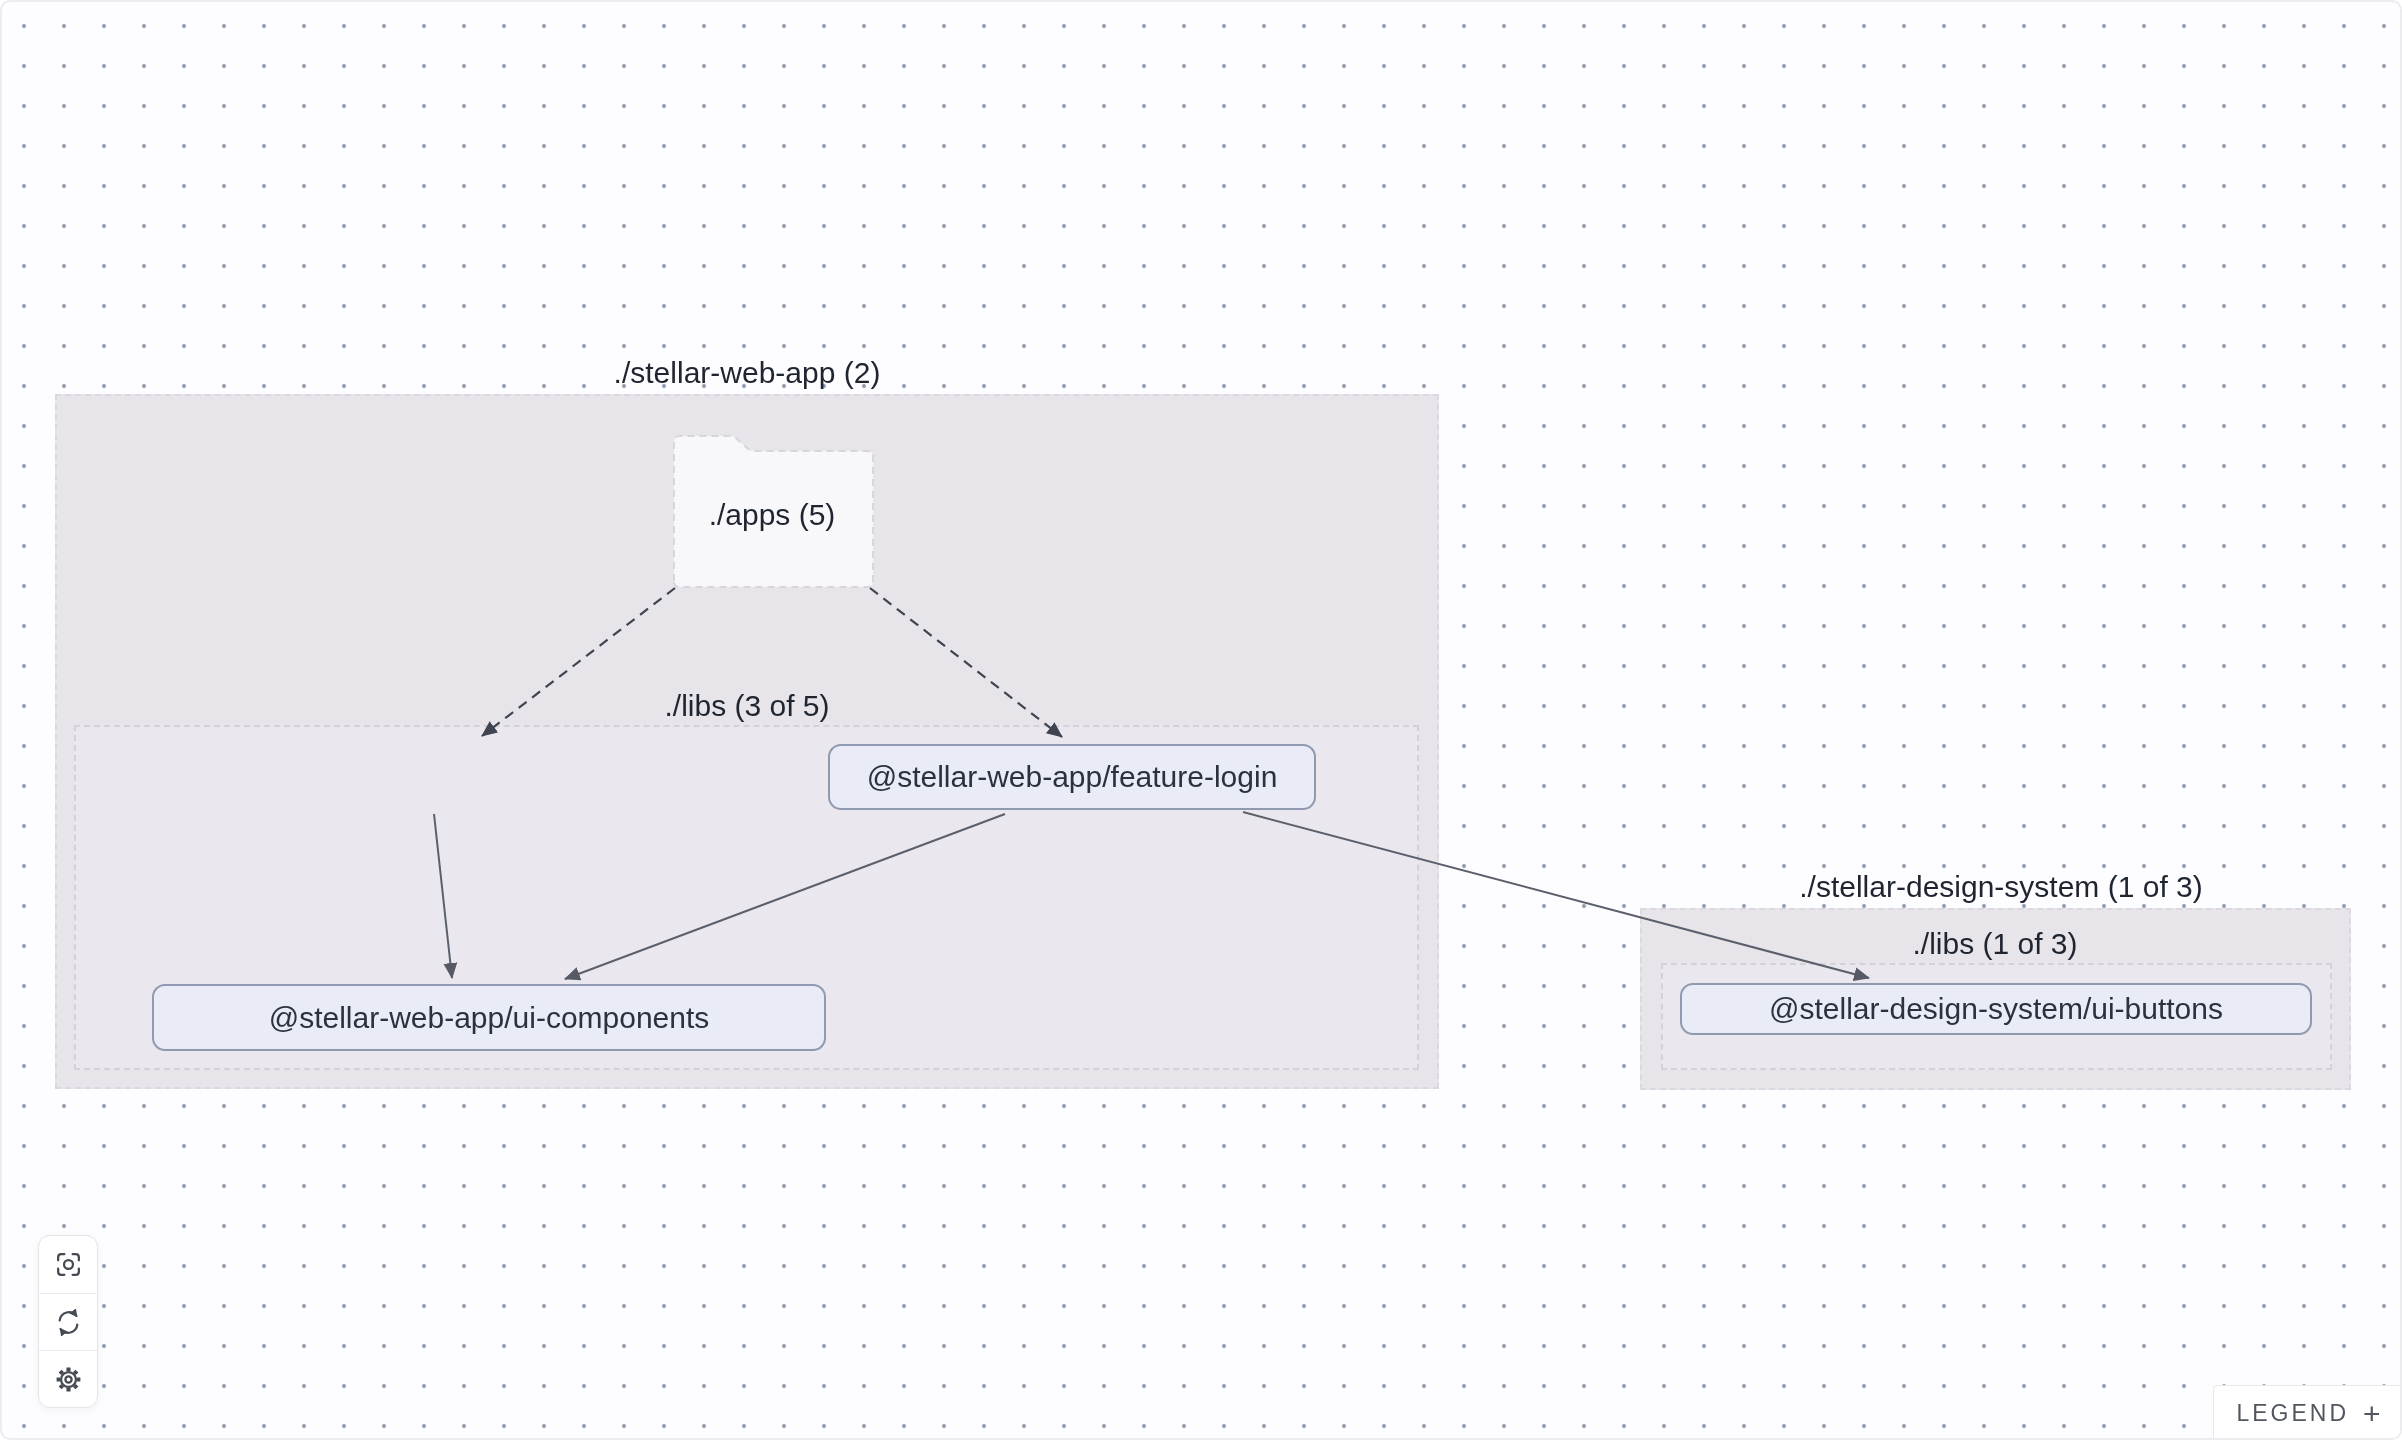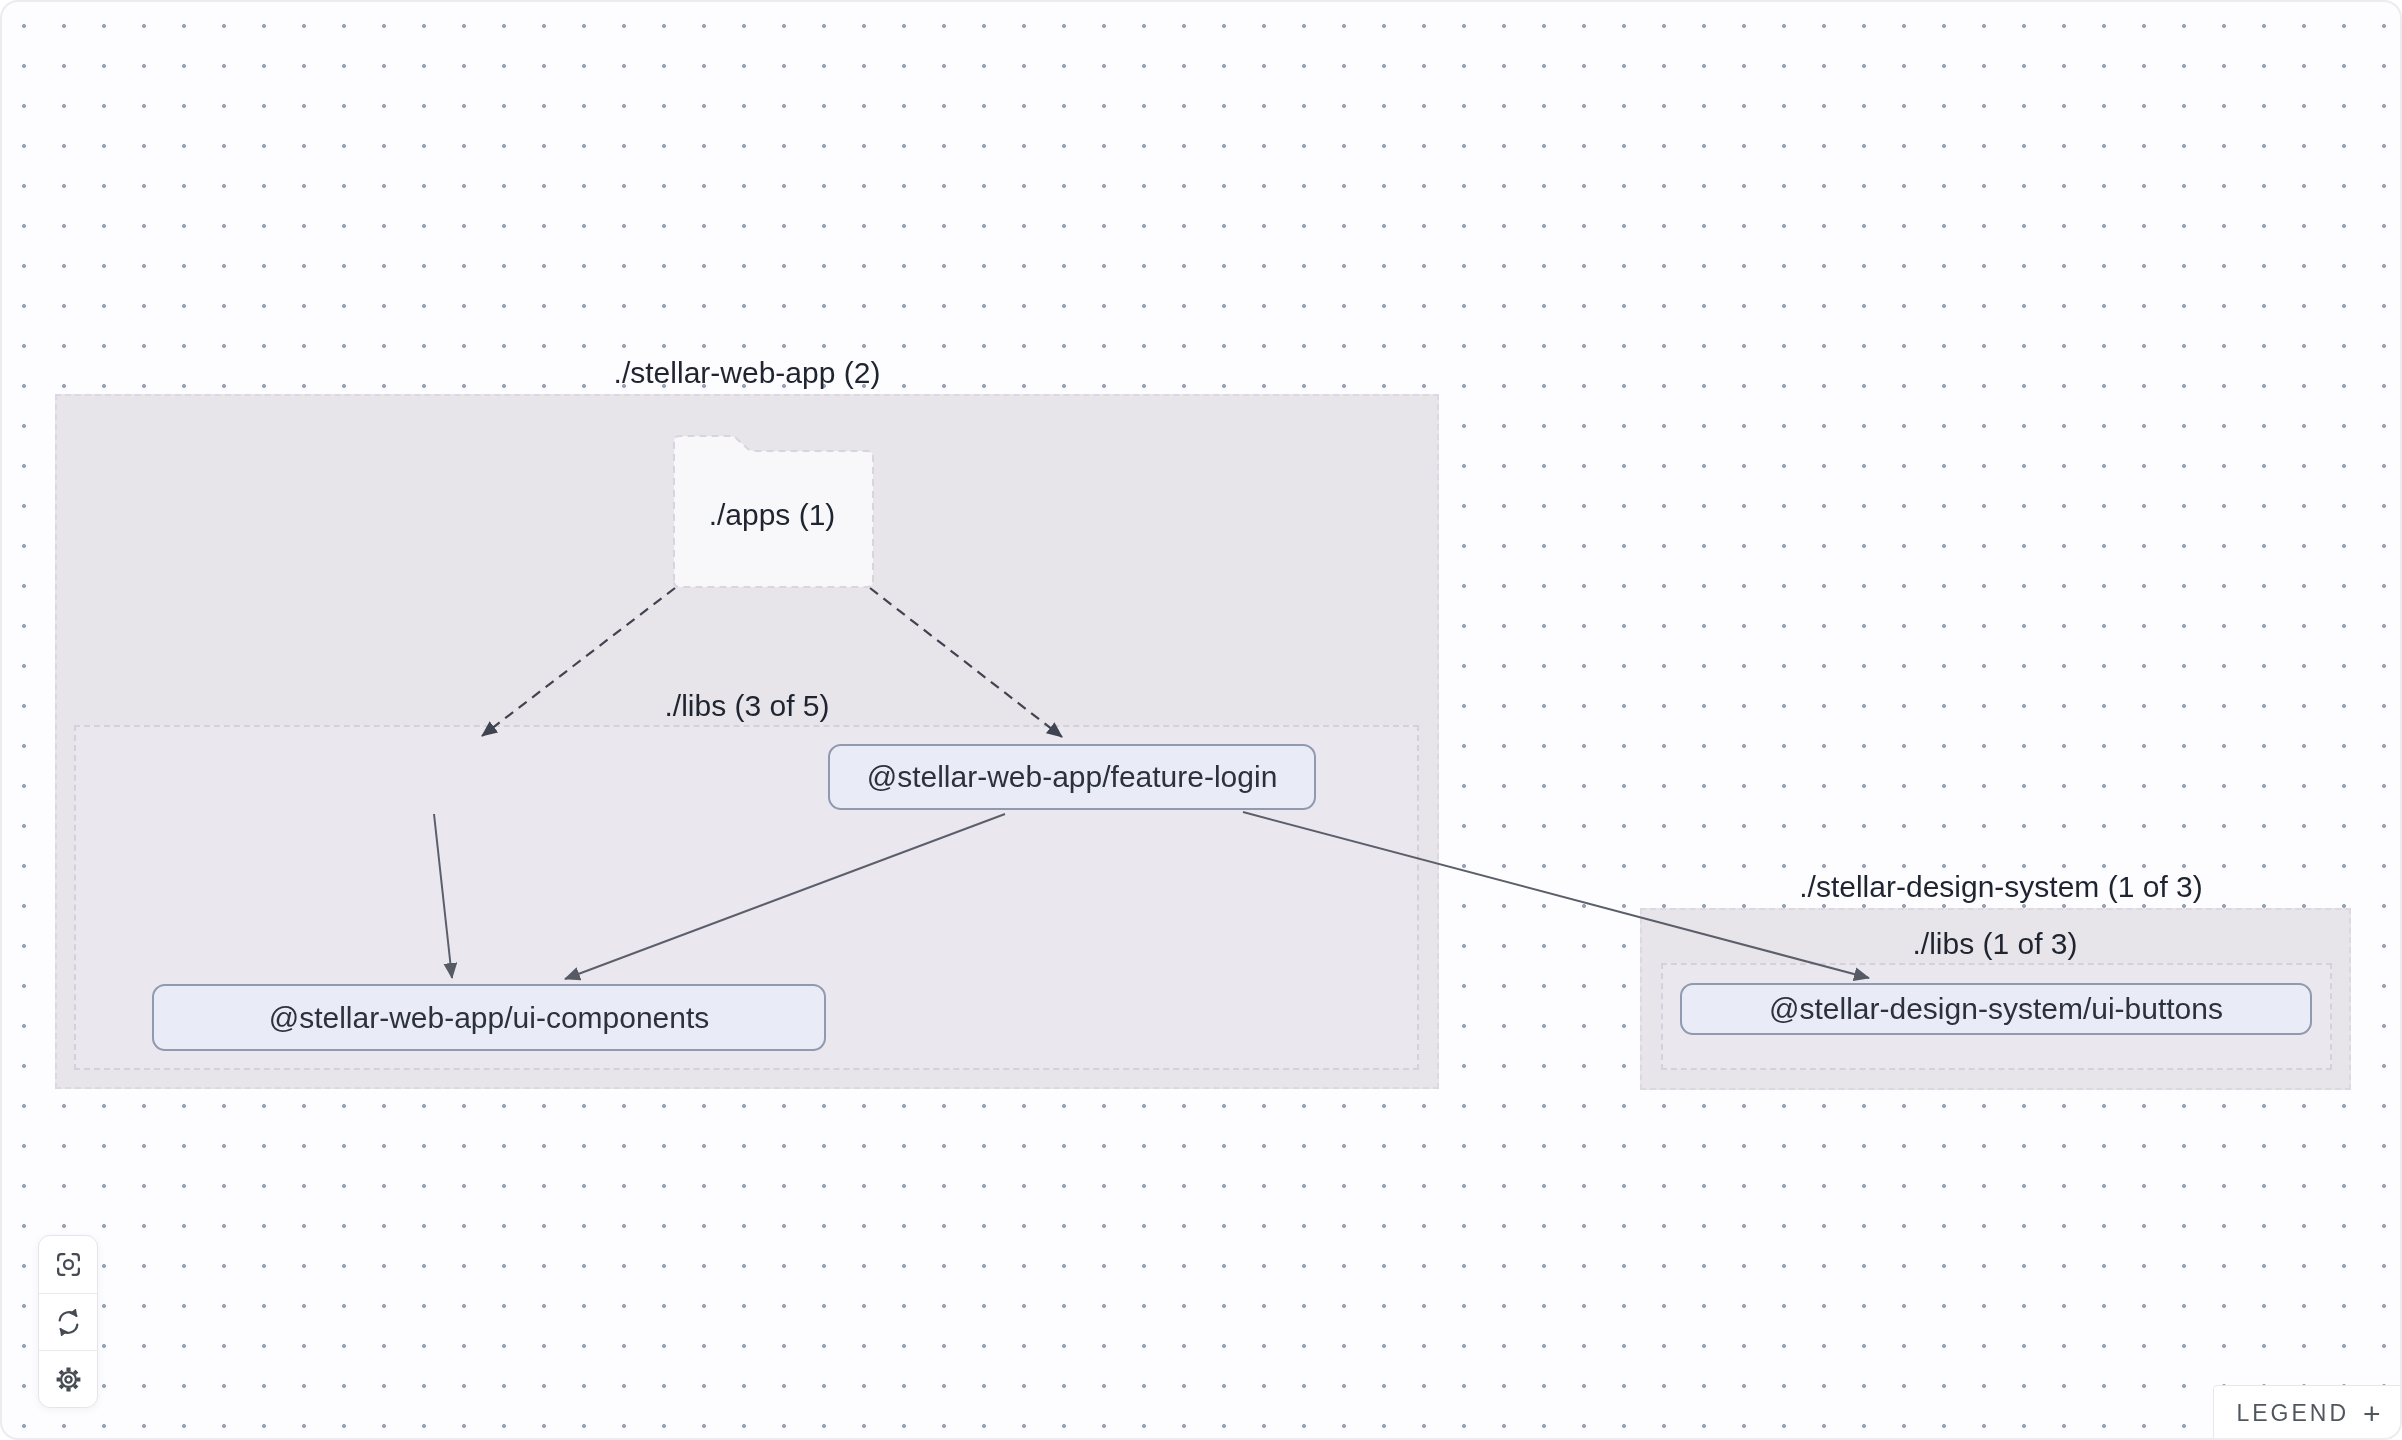--- a/index.html
+++ b/index.html
@@ -1,21 +1,21 @@
 <!DOCTYPE html>
 <html><head>
 <meta charset="utf-8">
 <style>
   html,body{margin:0;padding:0;background:#ffffff;font-family:"Liberation Sans",sans-serif;}
   .canvas{
     position:relative;width:2402px;height:1440px;box-sizing:border-box;
     background-color:#fdfcfe;
     background-image:radial-gradient(circle,#98a2b6 1.7px,rgba(152,162,182,0) 2.3px);
     background-size:40px 40px;background-position:2px 4px;
-    border:2px solid #ecebef;border-radius:18px;overflow:hidden;
+    border:2px solid #ecebef;border-radius:10px;overflow:hidden;
   }
   .group{position:absolute;box-sizing:border-box;}
   .group.outer{background:#e7e4ea;border:2px dashed #dcd8e1;}
   .group.inner{background:#eae7ee;border:2px dashed #d5d1db;}
   .group-label{
     position:absolute;transform:translateX(-50%);white-space:nowrap;
     font-size:30px;line-height:36px;color:#1e2430;
   }
   .node{
     position:absolute;box-sizing:border-box;display:flex;align-items:center;justify-content:center;
@@ -78,21 +78,21 @@
   </svg>
 
   <div class="group-label" style="left:745px;top:353px;">./stellar-web-app (2)</div>
   <div class="group-label" style="left:745px;top:686px;">./libs (3 of 5)</div>
   <div class="group-label" style="left:1999px;top:867px;">./stellar-design-system (1 of 3)</div>
   <div class="group-label" style="left:1993px;top:924px;">./libs (1 of 3)</div>
 
   <svg class="folder" width="201" height="153" viewBox="0 0 201 153">
     <path d="M1 146 L1 7 Q1 1 7 1 L57 1 Q61 1 64 4 L75 14 Q78 16 82 16 L194 16 Q200 16 200 22 L200 146 Q200 152 194 152 L7 152 Q1 152 1 146 Z" fill="#f8f7fa" stroke="#d9d5de" stroke-width="2" stroke-dasharray="7 5"></path>
   </svg>
-  <div class="folder-label">./apps (1)</div>
+  <div class="folder-label">./apps (5)</div>
 
   <div class="node" style="left:826px;top:742px;width:488px;height:66px;">@stellar-web-app/feature-login</div>
   <div class="node" style="left:150px;top:982px;width:674px;height:67px;">@stellar-web-app/ui-components</div>
   <div class="node" style="left:1678px;top:981px;width:632px;height:52px;">@stellar-design-system/ui-buttons</div>
 
   <div class="toolbar">
     <button title="">
       <svg class="tool-icon" width="29" height="29" viewBox="0 0 28 28">
         <path d="M4 10 V7 Q4 4 7 4 H10"></path>
         <path d="M18 4 H21 Q24 4 24 7 V10"></path>

